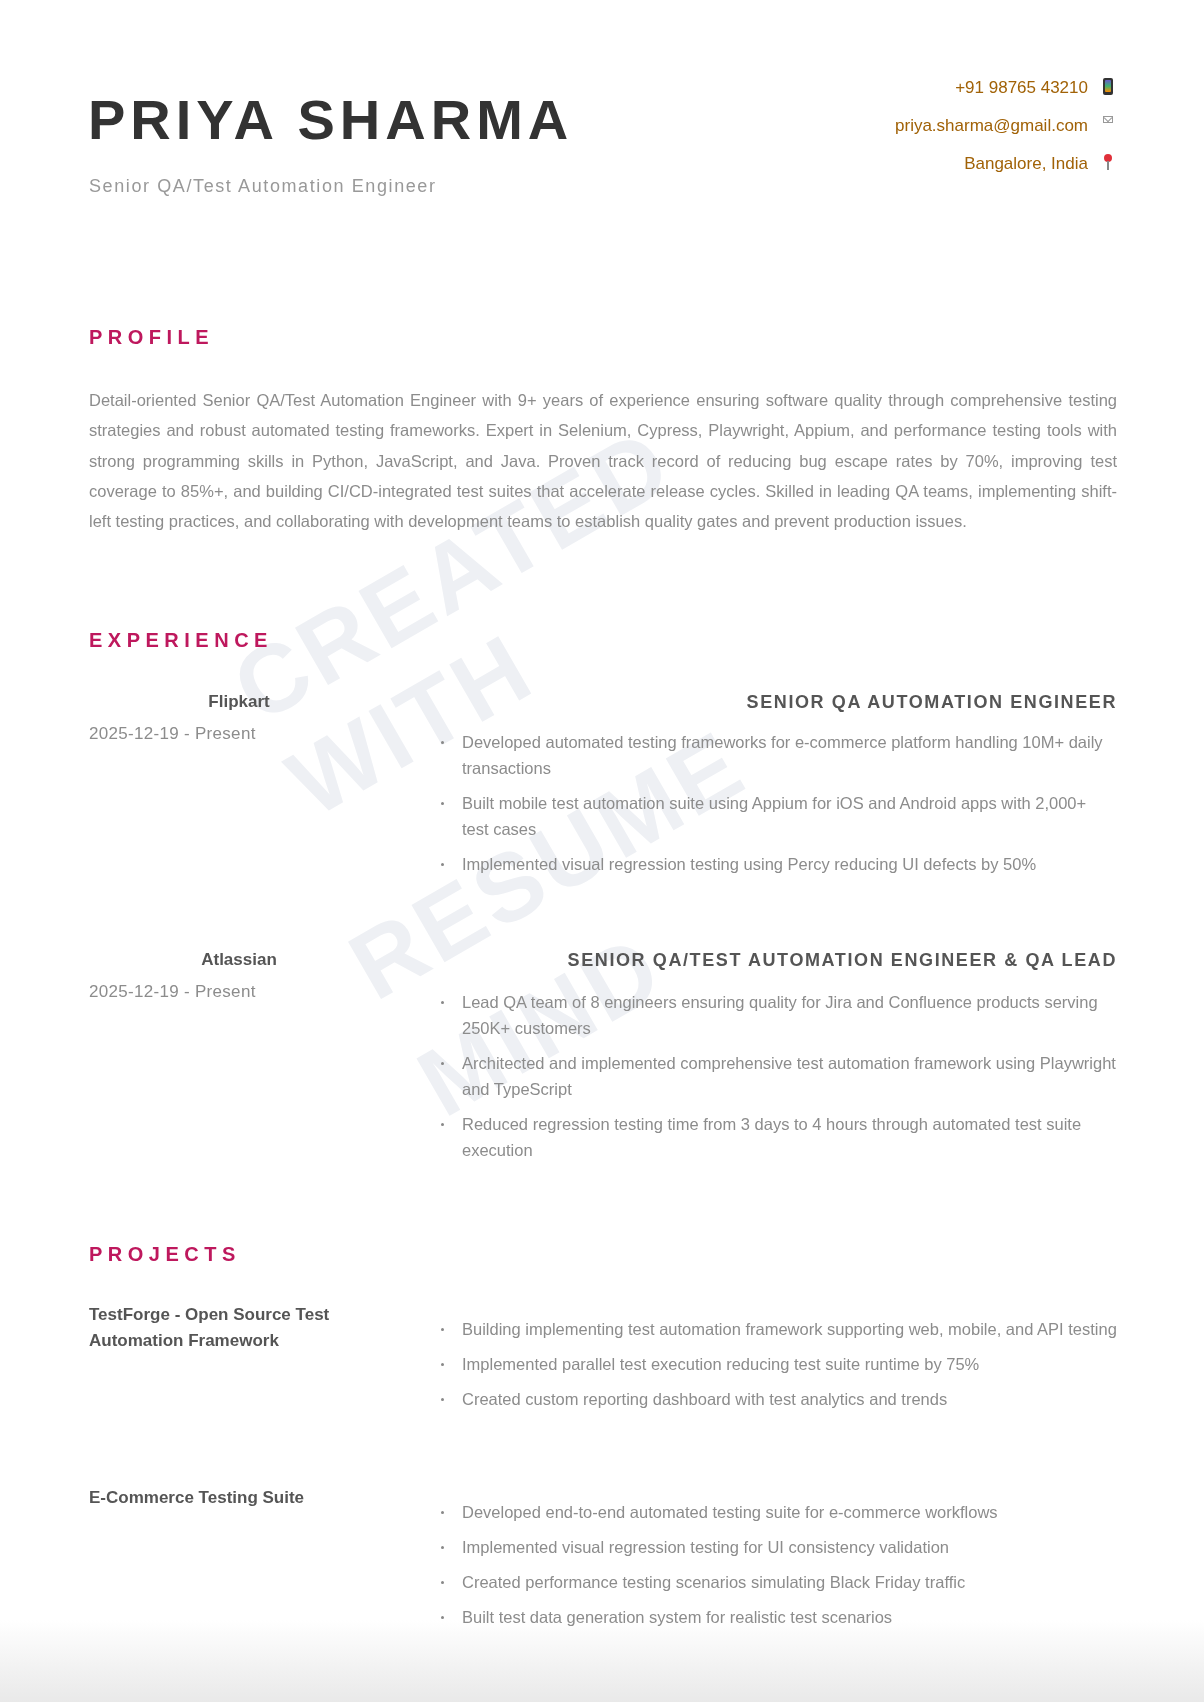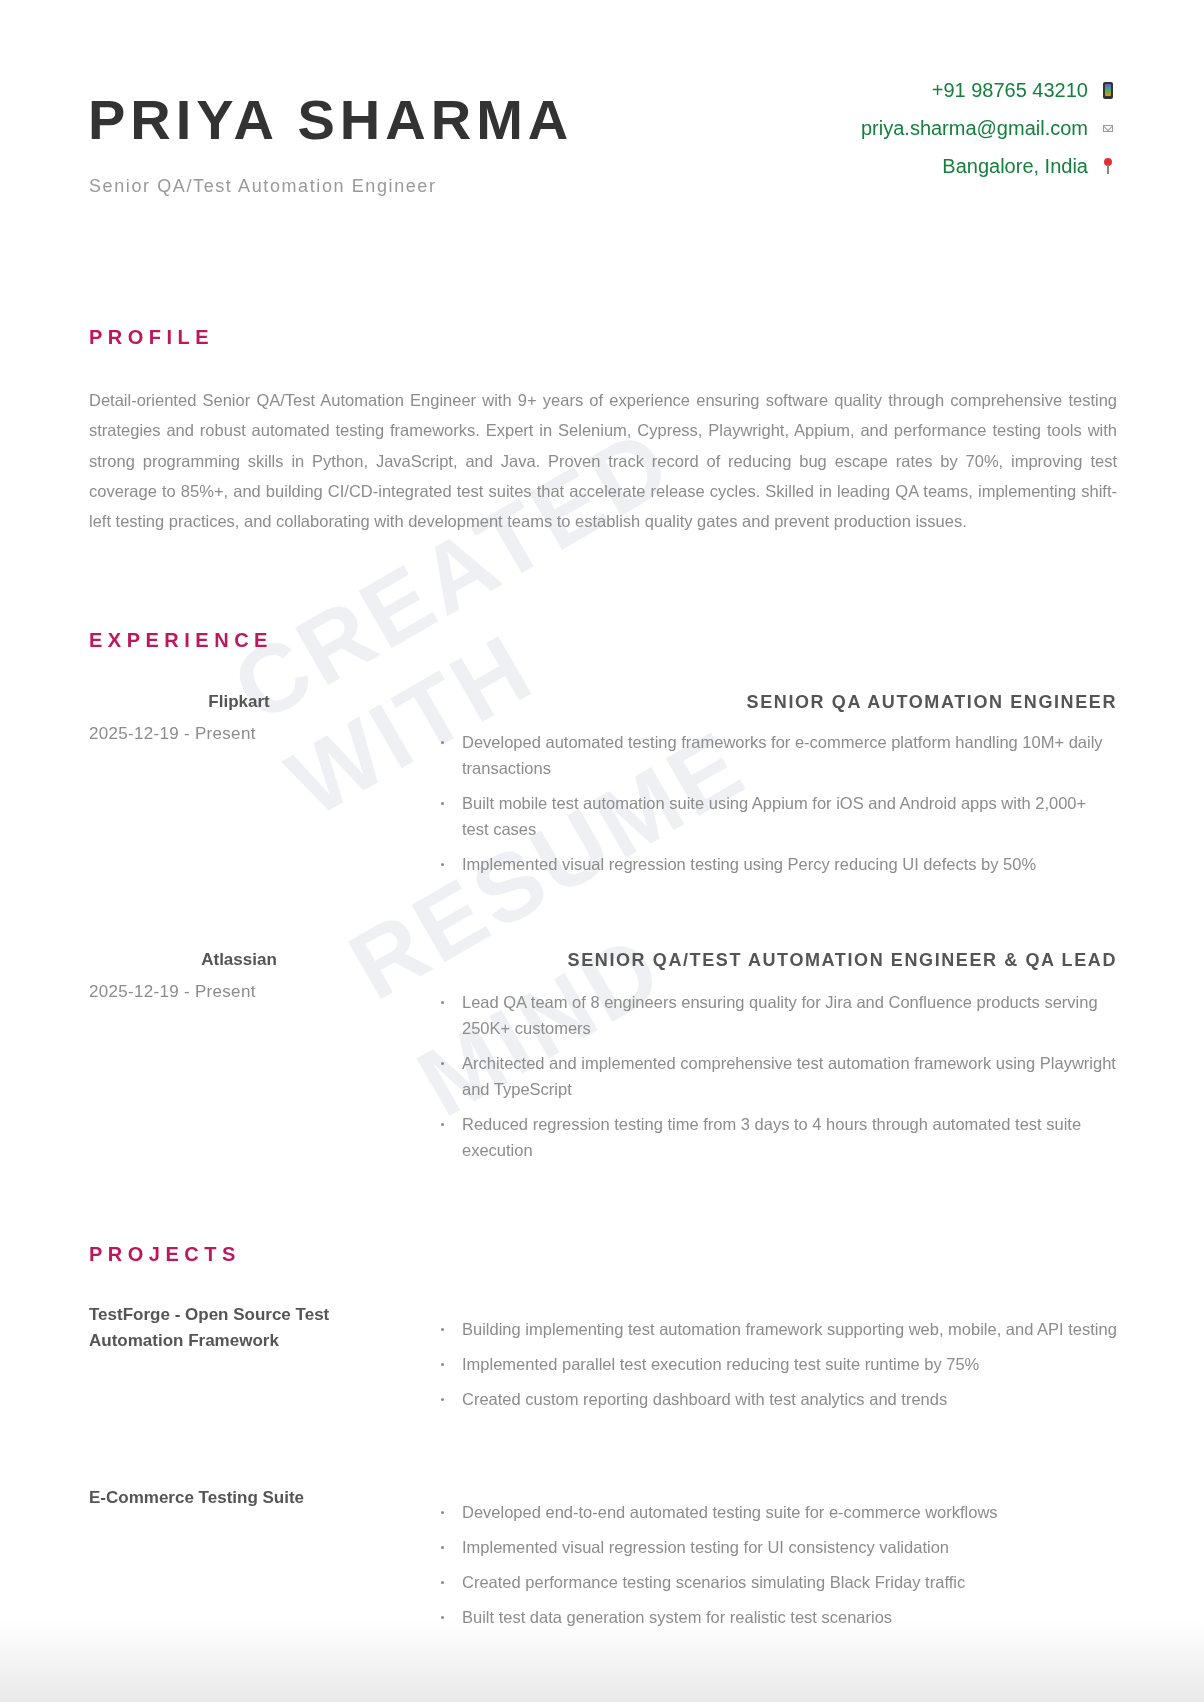--- a/index.html
+++ b/index.html
@@ -35,22 +35,22 @@
     position: absolute; left: 88px; top: 88px;
     font-size: 56px; font-weight: 700; letter-spacing: 5px; color: #333333;
     line-height: 64px;
   }
   .title {
     position: absolute; left: 89px; top: 174px;
     font-size: 18px; letter-spacing: 1.6px; color: #999999; line-height: 24px;
   }
   .contacts { position: absolute; right: 88px; top: 78px; text-align: right; }
   .contact-row {
-    display: flex; justify-content: flex-end; align-items: center;
-    font-size: 20px; color: #15803d; height: 24px; margin-bottom: 14px;
+    display: flex; justify-content: flex-end; align-items: flex-start;
+    font-size: 17px; color: #a16207; height: 24px; margin-bottom: 14px;
   }
   .contact-row .ctext { margin-right: 12px; }
   .contact-row .cicon { width: 16px; display: inline-flex; justify-content: center; align-items: center; }
   .icon-phone {
     width: 10px; height: 17px; border-radius: 2px; background: #333;
     position: relative;
   }
   .icon-phone::after {
     content: ""; position: absolute; left: 2px; top: 2px; width: 6px; height: 12px;
     background: linear-gradient(180deg, #6a5acd, #3cb371, #ff8c00);

